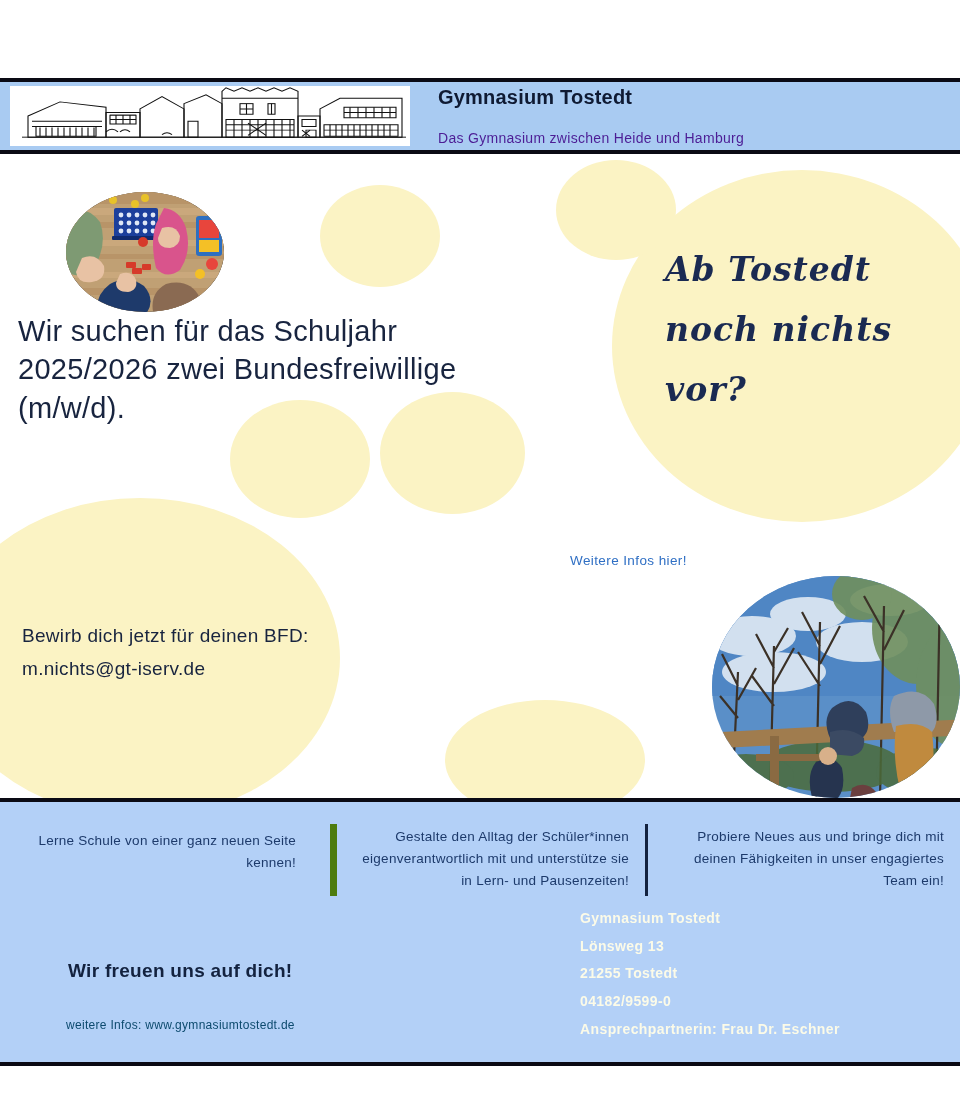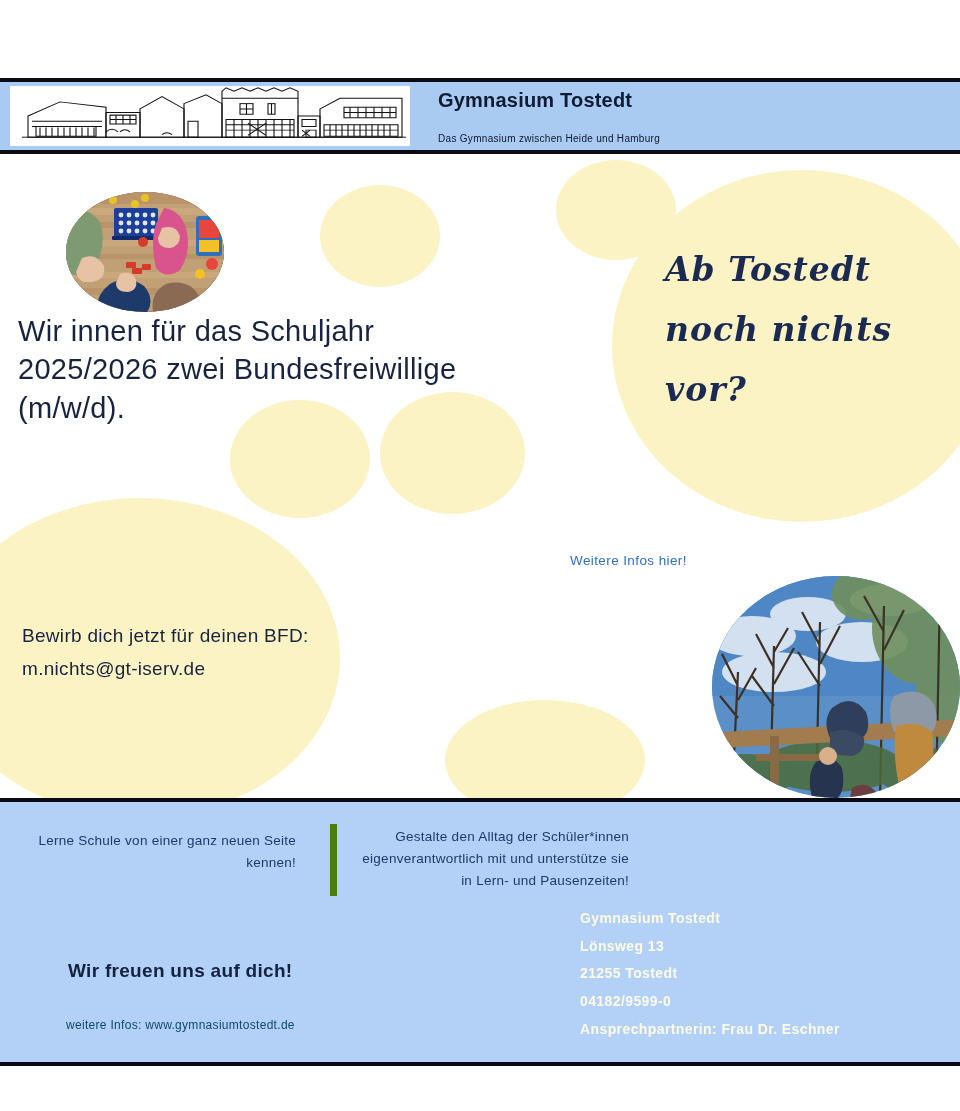--- a/index.html
+++ b/index.html
@@ -65,22 +65,22 @@
     justify-content: center;
   }
   .school-name {
     font-size: 20px;
     font-weight: bold;
     color: #0f1a33;
     letter-spacing: 0.2px;
     line-height: 1.25;
   }
   .school-tagline {
-    font-size: 10px;
-    color: #0f172a;
+    font-size: 14px;
+    color: #4c1d95;
     letter-spacing: 0.3px;
     margin-top: 20px;
     line-height: 1.2;
   }
 
   
   .photo-oval {
     position: absolute;
     border-radius: 50%;
     overflow: hidden;
@@ -320,21 +320,21 @@
       <path d="M100 92 q24 -6 34 14 q4 14 -6 18 l-40 0 q-6 -22 12 -32 z" fill="#8a6a52"></path>
       <rect x="130" y="24" width="26" height="40" rx="3" fill="#2e6fc0"></rect>
       <rect x="133" y="28" width="20" height="18" fill="#e8453c"></rect>
       <rect x="133" y="48" width="20" height="12" fill="#f4c026"></rect>
       <circle cx="146" cy="72" r="6" fill="#e8453c"></circle>
       <circle cx="134" cy="82" r="5" fill="#f4c026"></circle>
     </svg>
   </div>
 
   <div class="headline">
-    <div>Wir innen für das Schuljahr</div>
+    <div>Wir suchen für das Schuljahr</div>
     <div>2025/2026 zwei Bundesfreiwillige</div>
     <div>(m/w/d).</div>
   </div>
 
   <div class="script-block">
     <div>Ab Tostedt</div>
     <div>noch nichts</div>
     <div>vor?</div>
   </div>
 
@@ -387,20 +387,21 @@
   <div class="apply-block">
     <div>Bewirb dich jetzt für deinen BFD:</div>
     <div>m.nichts@gt-iserv.de</div>
   </div>
 
   <div class="footer">
 
     <div class="bullets">
       <div class="bullet-col bullet-1">Lerne Schule von einer ganz neuen Seite kennen!</div>
       <div class="bullet-col bullet-2">Gestalte den Alltag der Schüler*innen eigenverantwortlich mit und unterstütze sie in Lern- und Pausenzeiten!</div>
+      <div class="bullet-col bullet-3">Probiere Neues aus und bringe dich mit deinen Fähigkeiten in unser engagiertes Team ein!</div>
     </div>
 
     <div class="cheer">Wir freuen uns auf dich!</div>
     <div class="more-info">weitere Infos: www.gymnasiumtostedt.de</div>
 
     <div class="contact">
       <div>Gymnasium Tostedt</div>
       <div>Lönsweg 13</div>
       <div>21255 Tostedt</div>
       <div>04182/9599-0</div>

